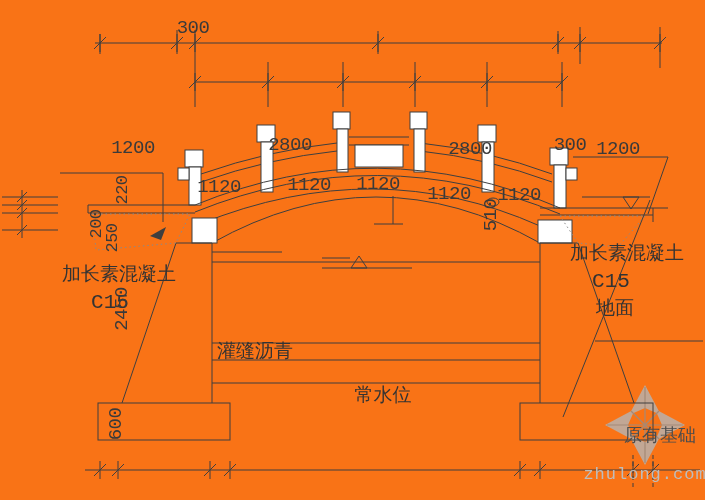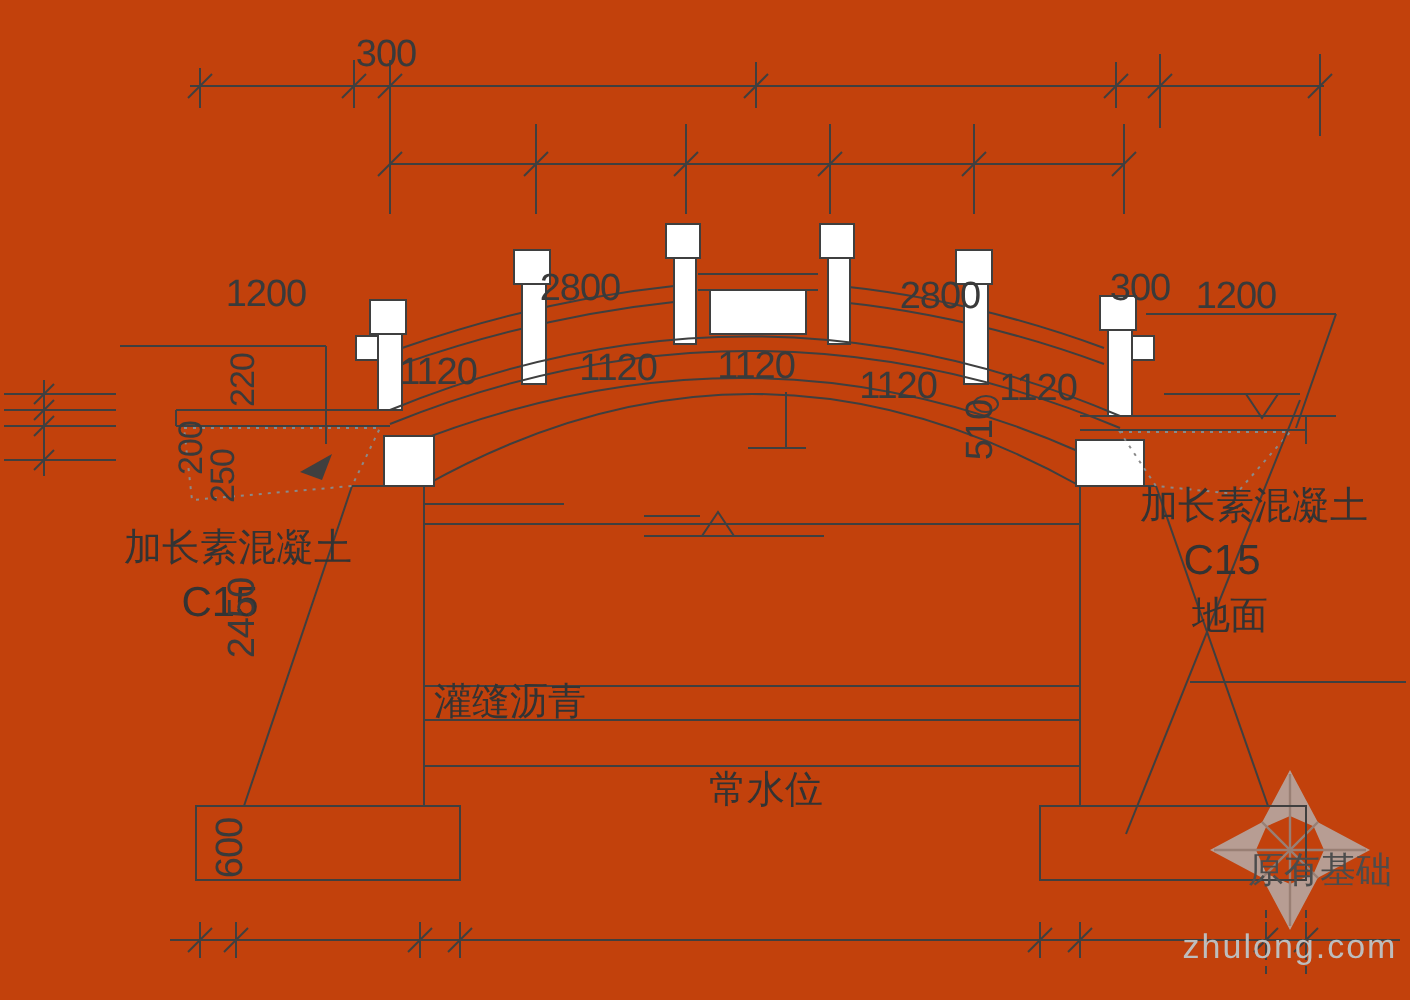--- a/index.html
+++ b/index.html
@@ -1,17 +1,17 @@
 <!DOCTYPE html>
 <html><head>
 <meta charset="utf-8">
 <style>
   html,body{margin:0;padding:0;background:#ffffff;}
-  #stage{position:relative;width:705px;height:500px;background:#c2410c;overflow:hidden;
-         font-family:Liberation Sans, sans-serif;}
+  #stage{position:relative;width:705px;height:500px;background:#f97316;overflow:hidden;
+         font-family:Liberation Mono, monospace;}
   svg{display:block}
   .ln{stroke:#3f3f3f;stroke-width:1;fill:none;}
   .dash{stroke:#3f3f3f;stroke-width:1;fill:none;stroke-dasharray:4 3;}
   .dot{stroke:#8a8a8a;stroke-width:1;fill:none;stroke-dasharray:1.5 3;}
   .blk{fill:#ffffff;stroke:#3f3f3f;stroke-width:1;}
   .dim{fill:#3a3a3a;font-size:19px;letter-spacing:-0.5px;}
   .dimS{fill:#3a3a3a;font-size:17px;letter-spacing:-0.5px;}
   .cjk{fill:#333333;font-size:19px;}
   .cjkB{fill:#333333;font-size:21px;}
   .wm{fill:#bdbdbd;font-size:17px;letter-spacing:1px;}

